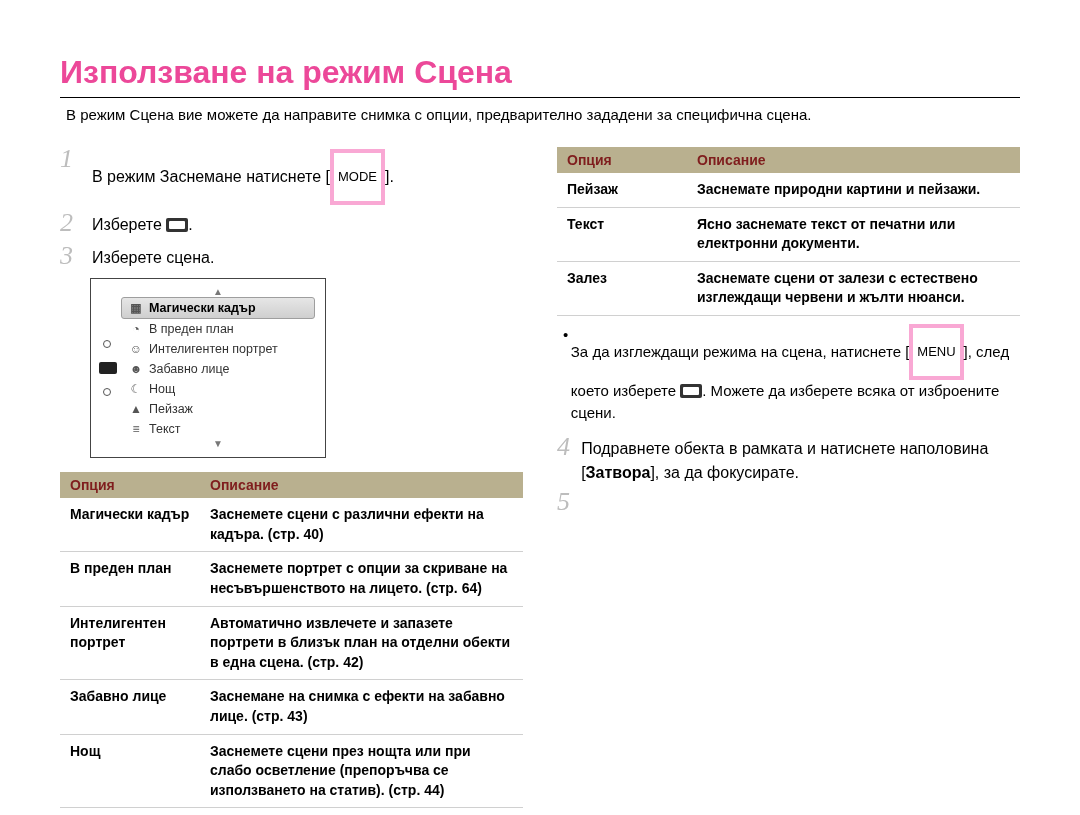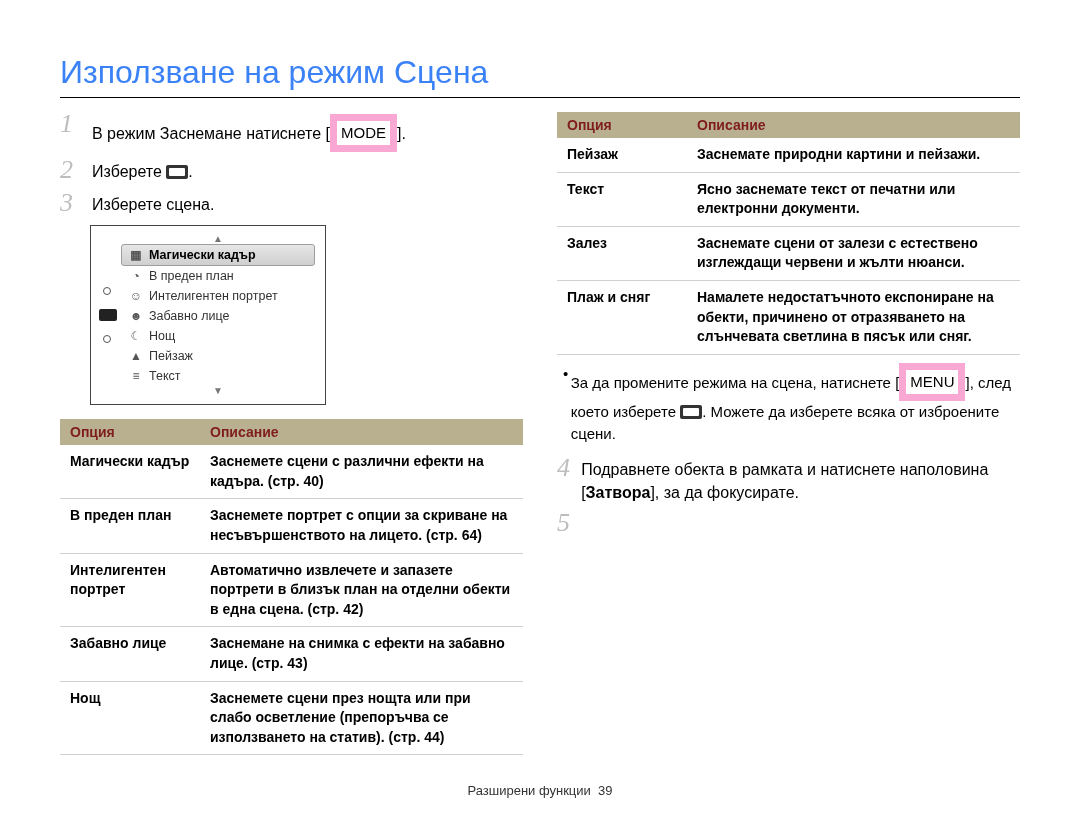--- a/index.html
+++ b/index.html
@@ -9,23 +9,23 @@
     font-family: Arial, Helvetica, sans-serif;
     color: #000;
     width: 1080px;
   }
   .page {
     padding: 54px 60px 30px 60px;
     box-sizing: border-box;
     width: 1080px;
   }
   h1.title {
-    color: #3b82f6;
+    color: #ec4899;
     font-size: 32px;
-    font-weight: 400;
+    font-weight: 700;
     margin: 0 0 6px 0;
   }
   .sep {
     border: none;
     border-top: 1px solid #000;
     margin: 0 0 8px 0;
   }
   .intro {
     font-size: 15px;
     margin: 0 0 18px 6px;
@@ -50,23 +50,23 @@
     color: #bdbdbd;
     font-style: italic;
     font-family: Georgia, 'Times New Roman', serif;
     width: 26px;
     margin-right: 6px;
     line-height: 1.1;
   }
   .step-text { padding-top: 4px; }
   .boxed {
     display: inline-block;
-    border: 7px solid #f9a8d4;
-    padding: 4px 4px;
-    font-size: 15px;
+    border: 4px solid #f9a8d4;
+    padding: 16px 4px;
+    font-size: 13px;
     line-height: 16px;
     vertical-align: 1px;
   }
   .icon-scene {
     display: inline-block;
     width: 22px; height: 14px;
     background: #333;
     border-radius: 2px;
     vertical-align: -2px;
     position: relative;
@@ -150,20 +150,21 @@
     margin-top: 28px;
   }
 </style>
 </head>
 <body>
 
 <div class="page">
 
   <h1 class="title">Използване на режим Сцена</h1>
   <hr class="sep">
+  <p class="intro">В режим Сцена вие можете да направите снимка с опции, предварително зададени за специфична сцена.</p>
 
   <div class="columns">
 
     <div class="col">
 
       <div class="step">
         <span class="step-num">1</span>
         <span class="step-text">
           <span>В режим Заснемане натиснете </span>[<span class="boxed">MODE</span>]<span>.</span>
         </span>
@@ -268,31 +269,27 @@
               <td>Заснемате природни картини и пейзажи.</td>
             </tr>
           <tr>
               <td class="first">Текст</td>
               <td>Ясно заснемате текст от печатни или електронни документи.</td>
             </tr>
           <tr>
               <td class="first">Залез</td>
               <td>Заснемате сцени от залези с естествено изглеждащи червени и жълти нюанси.</td>
             </tr>
-          <tr>
-              <td class="first">Плаж и сняг</td>
-              <td>Намалете недостатъчното експониране на обекти, причинено от отразяването на слънчевата светлина в пясък или сняг.</td>
-            </tr>
         </tbody>
       </table>
 
       <div class="bullet">
         <span class="b">•</span>
         <span>
-          <span>За да промените режима на сцена, натиснете </span>[<span class="boxed">MENU</span>]<span>, след което изберете </span><span class="icon-scene"></span><span>. Можете да изберете всяка от изброените сцени.</span>
+          <span>За да изглеждащи режима на сцена, натиснете </span>[<span class="boxed">MENU</span>]<span>, след което изберете </span><span class="icon-scene"></span><span>. Можете да изберете всяка от изброените сцени.</span>
         </span>
       </div>
 
       <div class="step">
         <span class="step-num">4</span>
         <span class="step-text">
           <span>Подравнете обекта в рамката и натиснете наполовина [</span><b>Затвора</b><span>], за да фокусирате.</span>
         </span>
       </div>
 

